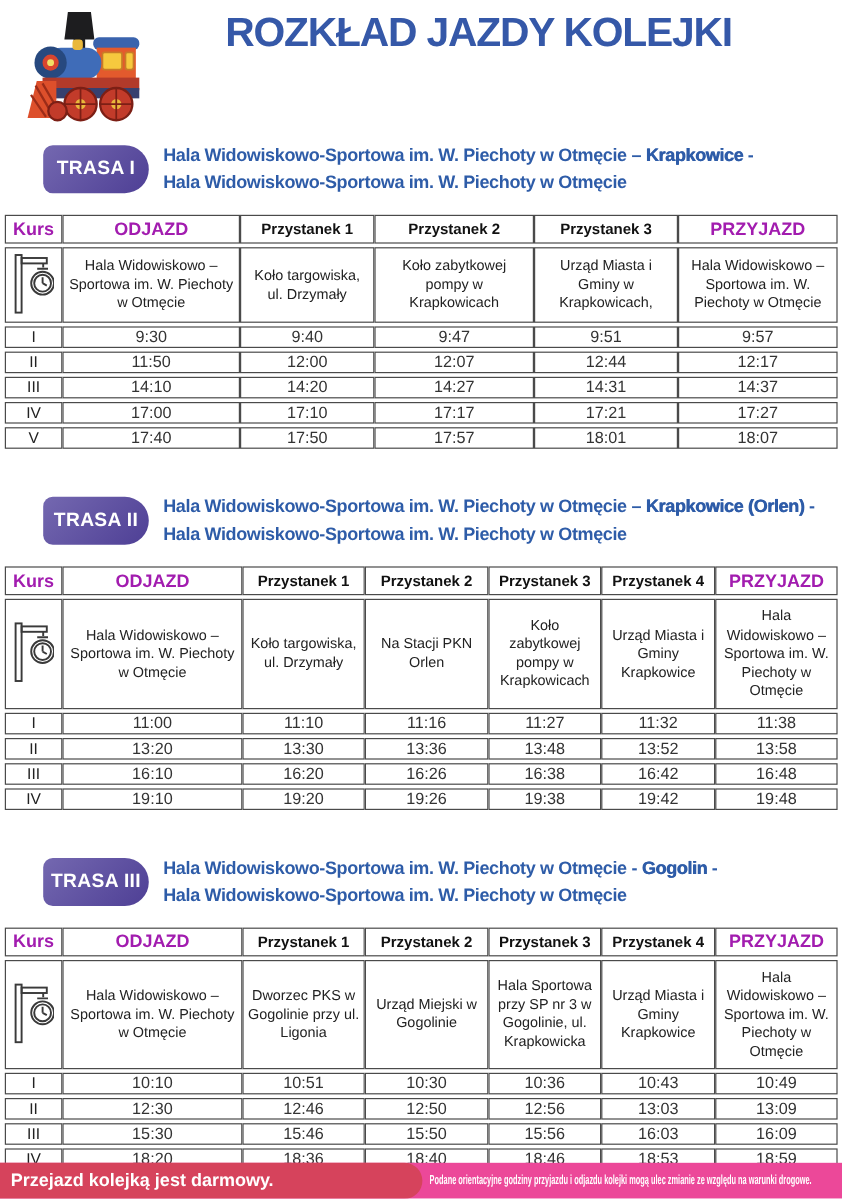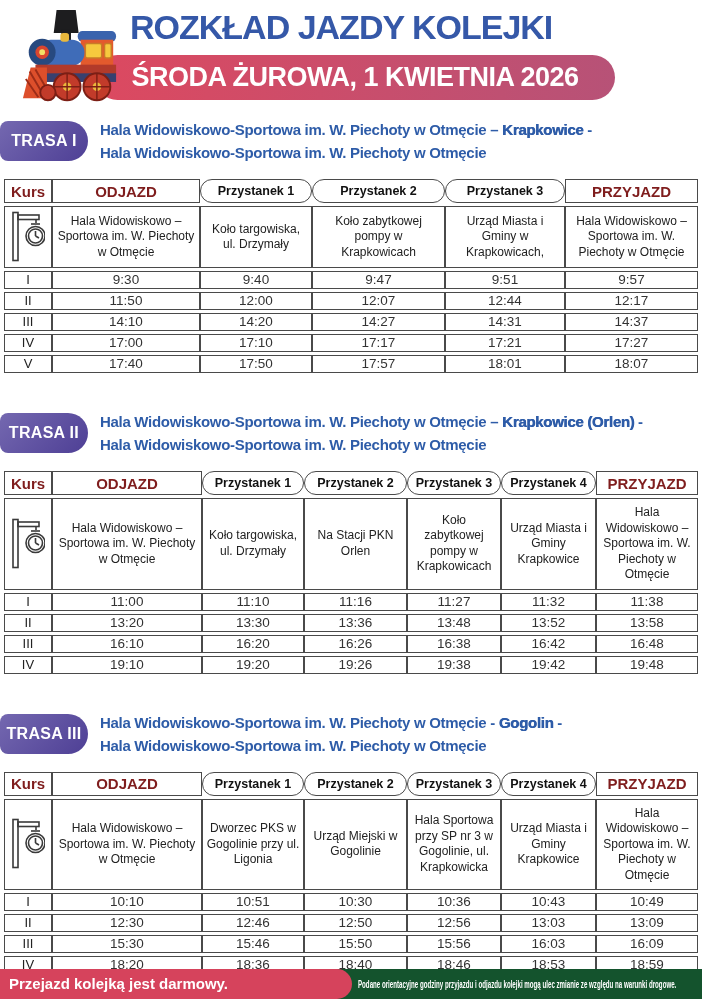--- a/index.html
+++ b/index.html
@@ -3,56 +3,56 @@
 <meta charset="utf-8">
 <style>
   * { margin:0; padding:0; box-sizing:border-box; }
   html,body { background:#ffffff; }
   body { font-family:"Liberation Sans", sans-serif; }
   .page { position:relative; width:702px; height:999px; background:#fff; overflow:hidden; }
 
   
   .header { position:relative; height:112px; }
   .train { position:absolute; left:22px; top:4px; z-index:3; }
-  .main-title { position:absolute; left:130px; top:8px; width:480px; text-align:left;
+  .main-title { position:absolute; left:130px; top:8px; width:480px; text-align:right;
     font-size:34px; font-weight:bold; letter-spacing:-1px; color:#3558a8; white-space:nowrap; }
   .date-banner { position:absolute; left:95px; top:55px; width:520px; height:45px; z-index:1;
     background:linear-gradient(90deg,#dc4960,#b75277); border-radius:23px;
     color:#fff; font-size:27px; font-weight:bold; letter-spacing:-0.5px;
     display:flex; align-items:center; justify-content:center; white-space:nowrap; }
 
   
   .route-section { margin-top:6px; }
   .route-section + .route-section { margin-top:34px; }
-  .route-row { display:flex; align-items:center; gap:12px; margin-bottom:12px; }
+  .route-row { display:flex; align-items:center; gap:12px; margin-bottom:12px;padding-left:36px; }
   .trasa-badge { flex:none; width:88px; height:40px; border-radius:8px 20px 20px 8px;
     background:linear-gradient(135deg,#7468b0,#4e3f95); color:#fff;
     font-size:16px; font-weight:bold; letter-spacing:0.3px;
     display:flex; align-items:center; justify-content:center; }
   .route-title { color:#2e5ca8; font-size:15px; font-weight:bold; letter-spacing:-0.3px;
     line-height:23px; white-space:nowrap; }
   .route-title b { text-shadow:0.5px 0 currentColor; }
 
   
   table.schedule { width:694px; margin:0 4px; border-collapse:separate; border-spacing:0 3px;
     table-layout:fixed; }
   table.schedule td, table.schedule th { border:1px solid #4a4a4a; background:#fff;
     text-align:center; vertical-align:middle; overflow:hidden; }
-  th.hd-main { font-size:15px; font-weight:bold; height:24px; color:#7f1d1d; }
-  th.hd-stop { font-size:12.5px; font-weight:bold; height:24px; color:#111;border-radius:12px; }
+  th.hd-main { font-size:15px; font-weight:bold; height:24px; color:#a21caf; }
+  th.hd-stop { font-size:12.5px; font-weight:bold; height:24px; color:#111; }
   td.station { font-size:12px; font-weight:normal; color:#222; line-height:15.5px;
     padding:6px 3px 6px 3px; vertical-align:top; }
   td.icon-cell { vertical-align:top; padding-top:4px; }
   td.time { font-size:13.5px; color:#333; height:16px; line-height:16px; }
   td.kurs { font-size:13px; color:#222; height:16px; line-height:16px; background:#fff; }
   td.tint-blue { background:#dce3ef; }
   td.tint-pink { background:#f4dfdf;margin-top:46px; }
 
   
-  .footer { position:absolute; left:0; bottom:0; width:702px; height:30px; background:#14532d; }
+  .footer { position:absolute; left:0; bottom:0; width:702px; height:30px; background:#ec4899; }
   .free-badge { position:absolute; left:0; top:0; height:30px; width:352px; z-index:2;
     background:#d6435c; border-radius:0 15px 15px 0; color:#fff;
     font-size:15px; font-weight:bold; line-height:30px; padding-left:9px; white-space:nowrap; }
   .footer-note { position:absolute; left:358px; top:0; height:30px; line-height:30px;
     color:#fff; font-size:11px; font-weight:bold; white-space:nowrap;
     transform:scaleX(0.56); transform-origin:left center; width:180%; }
 </style>
 </head>
 <body>
 
@@ -78,21 +78,20 @@
         <path d="M8,70 L22,94 M14,68 L25,87 M4,78 L17,97" stroke="#9c2c18" stroke-width="2"></path>
         <circle cx="47" cy="86" r="14" fill="#c23b2a" stroke="#7c1f15" stroke-width="2"></circle>
         <circle cx="47" cy="86" r="4.5" fill="#e9b83c"></circle>
         <circle cx="78" cy="86" r="14" fill="#c23b2a" stroke="#7c1f15" stroke-width="2"></circle>
         <circle cx="78" cy="86" r="4.5" fill="#e9b83c"></circle>
         <circle cx="27" cy="92" r="8" fill="#c23b2a" stroke="#7c1f15" stroke-width="2"></circle>
         <path d="M47,72 L47,100 M33,86 L61,86 M78,72 L78,100 M64,86 L92,86" stroke="#7c1f15" stroke-width="1.5"></path>
       </svg>
     </span>
     <div class="main-title">ROZKŁAD JAZDY KOLEJKI</div>
-    <div class="date-banner">ŚRODA ŻUROWA, 1 KWIETNIA 2026</div>
   </div>
 
   <div id="route-sections">
       <section class="route-section">
         <div class="route-row">
           <div class="trasa-badge">TRASA I</div>
           <div class="route-title">Hala Widowiskowo-Sportowa im. W. Piechoty w Otmęcie – <b>Krapkowice</b> -<br>Hala Widowiskowo-Sportowa im. W. Piechoty w Otmęcie</div>
         </div>
         <table class="schedule">
           <colgroup>

